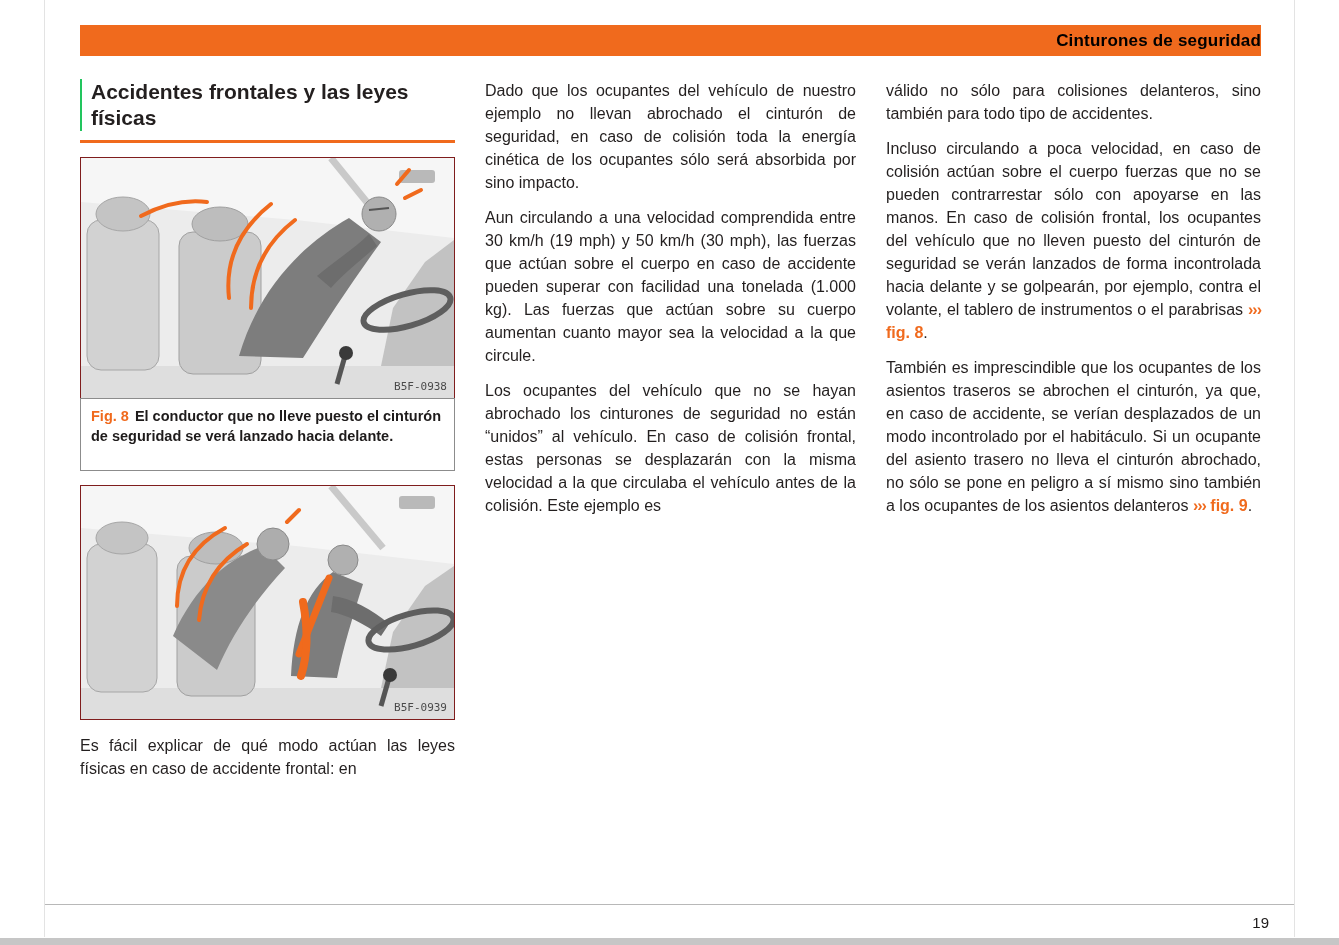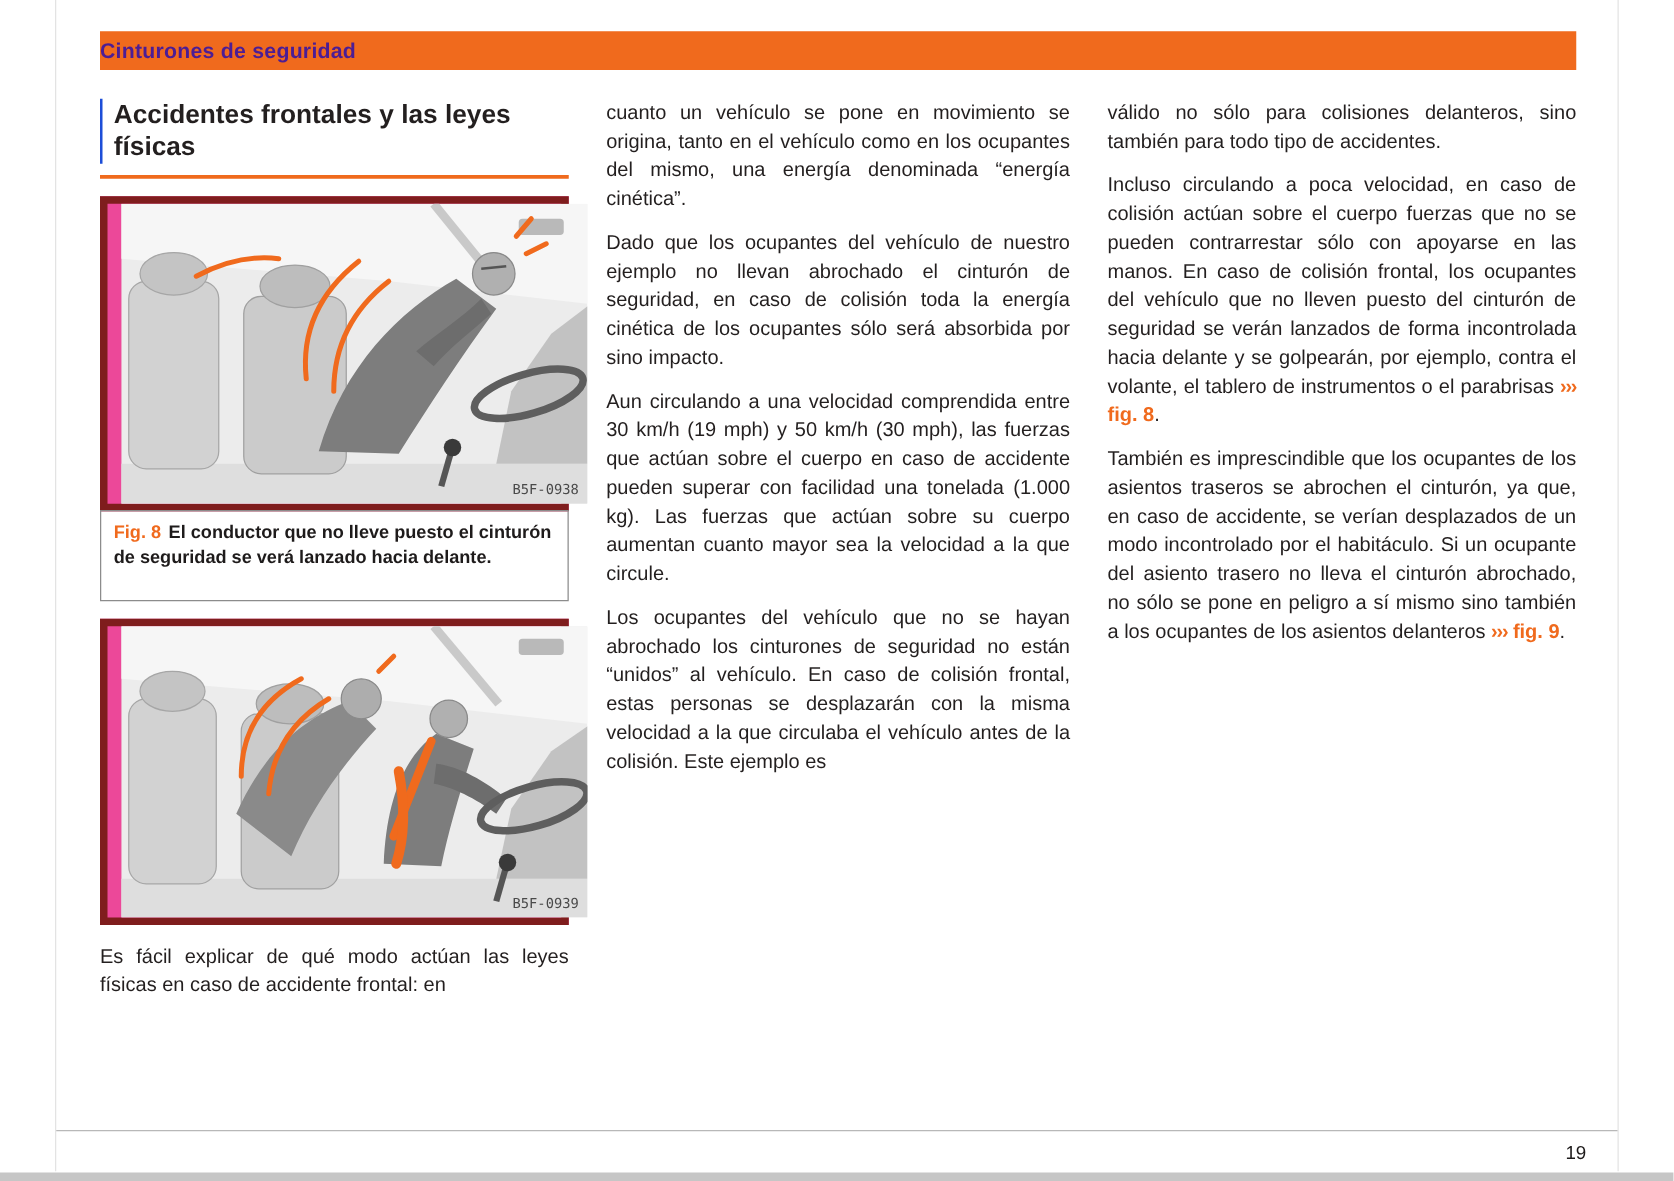--- a/index.html
+++ b/index.html
@@ -7,31 +7,31 @@
   body { font-family:"Liberation Sans", sans-serif; color:#231f1f; }
 
   .page { position:relative; width:1339px; height:945px; background:#ffffff; overflow:hidden; }
 
   .edge-left  { position:absolute; left:44px;  top:0; bottom:8px; width:1px; background:#e3e3e3; }
   .edge-right { position:absolute; right:44px; top:0; bottom:8px; width:1px; background:#e3e3e3; }
   .edge-bottom{ position:absolute; left:0; right:0; bottom:0; height:7px; background:#c6c6c6; }
 
   .content { position:absolute; left:80px; top:25px; width:1181px; }
 
-  .header-bar { height:31px; line-height:31px; background:#f06a1d; color:#4c1d95;
-                text-align:left; font-weight:bold; font-size:17px; letter-spacing:.2px; }
+  .header-bar { height:31px; line-height:31px; background:#f06a1d; color:#000000;
+                text-align:right; font-weight:bold; font-size:17px; letter-spacing:.2px; }
 
   .columns { margin-top:23px; display:grid; grid-template-columns:375px 1fr 375px; column-gap:30px; }
 
   .section-heading { margin:0; font-size:21px; line-height:26px; font-weight:bold;
-                     border-left:2px solid #1d4ed8; padding-left:9px; }
+                     border-left:2px solid #22c55e; padding-left:9px; }
   .heading-rule { border-bottom:3px solid #f06a1d; padding-top:9px; margin-bottom:14px; }
 
   .fig { margin:0 0 14px 0; }
-  .fig-image { border:6px solid #7f1d1d; background:#ec4899; font-size:0;padding-left:11px; }
+  .fig-image { border:1px solid #7f1d1d; background:#86efac; font-size:0; }
   .fig-caption { border:1px solid #8c8c8c; margin-top:-1px; padding:7px 10px 24px 10px;
                  font-size:14.5px; line-height:20px; font-weight:bold; color:#1e1b1b; }
   .fig-label { color:#f06a1d; font-weight:bold; margin-right:6px; }
 
   p.body { margin:0 0 12px 0; font-size:16px; line-height:23px; text-align:justify; }
   p.body:last-child { margin-bottom:0; }
   .left-tail { margin-top:20px; }
 
   .ref-arrows { color:#f06a1d; font-weight:bold; letter-spacing:-1px; }
   .ref-label  { color:#f06a1d; font-weight:bold; cursor:pointer; }
@@ -154,21 +154,20 @@
               </g>
               <text x="366" y="225" text-anchor="end" font-size="11" fill="#4a4a4a">B5F-0939</text>
             </svg>
           </div>
         </figure>
 
         <p class="body left-tail">Es fácil explicar de qué modo actúan las leyes físicas en caso de accidente frontal: en</p>
       </div>
 
       <div class="col">
-        <p class="body">cuanto un vehículo se pone en movimiento se origina, tanto en el vehículo como en los ocupantes del mismo, una energía denominada “energía cinética”.</p>
         <p class="body">Dado que los ocupantes del vehículo de nuestro ejemplo no llevan abrochado el cinturón de seguridad, en caso de colisión toda la energía cinética de los ocupantes sólo será absorbida por sino impacto.</p>
         <p class="body">Aun circulando a una velocidad comprendida entre 30 km/h (19 mph) y 50 km/h (30 mph), las fuerzas que actúan sobre el cuerpo en caso de accidente pueden superar con facilidad una tonelada (1.000 kg). Las fuerzas que actúan sobre su cuerpo aumentan cuanto mayor sea la velocidad a la que circule.</p>
         <p class="body">Los ocupantes del vehículo que no se hayan abrochado los cinturones de seguridad no están “unidos” al vehículo. En caso de colisión frontal, estas personas se desplazarán con la misma velocidad a la que circulaba el vehículo antes de la colisión. Este ejemplo es</p>
       </div>
 
       <div class="col">
         <p class="body">válido no sólo para colisiones delanteros, sino también para todo tipo de accidentes.</p>
         <p class="body"><span>Incluso circulando a poca velocidad, en caso de colisión actúan sobre el cuerpo fuerzas que no se pueden contrarrestar sólo con apoyarse en las manos. En caso de colisión frontal, los ocupantes del vehículo que no lleven puesto del cinturón de seguridad se verán lanzados de forma incontrolada hacia delante y se golpearán, por ejemplo, contra el volante, el tablero de instrumentos o el parabrisas</span> <span class="ref-arrows">›››</span> <span class="ref-label">fig. 8</span><span>.</span></p>
         <p class="body"><span>También es imprescindible que los ocupantes de los asientos traseros se abrochen el cinturón, ya que, en caso de accidente, se verían desplazados de un modo incontrolado por el habitáculo. Si un ocupante del asiento trasero no lleva el cinturón abrochado, no sólo se pone en peligro a sí mismo sino también a los ocupantes de los asientos delanteros</span> <span class="ref-arrows">›››</span> <span class="ref-label">fig. 9</span><span>.</span></p>
       </div>

